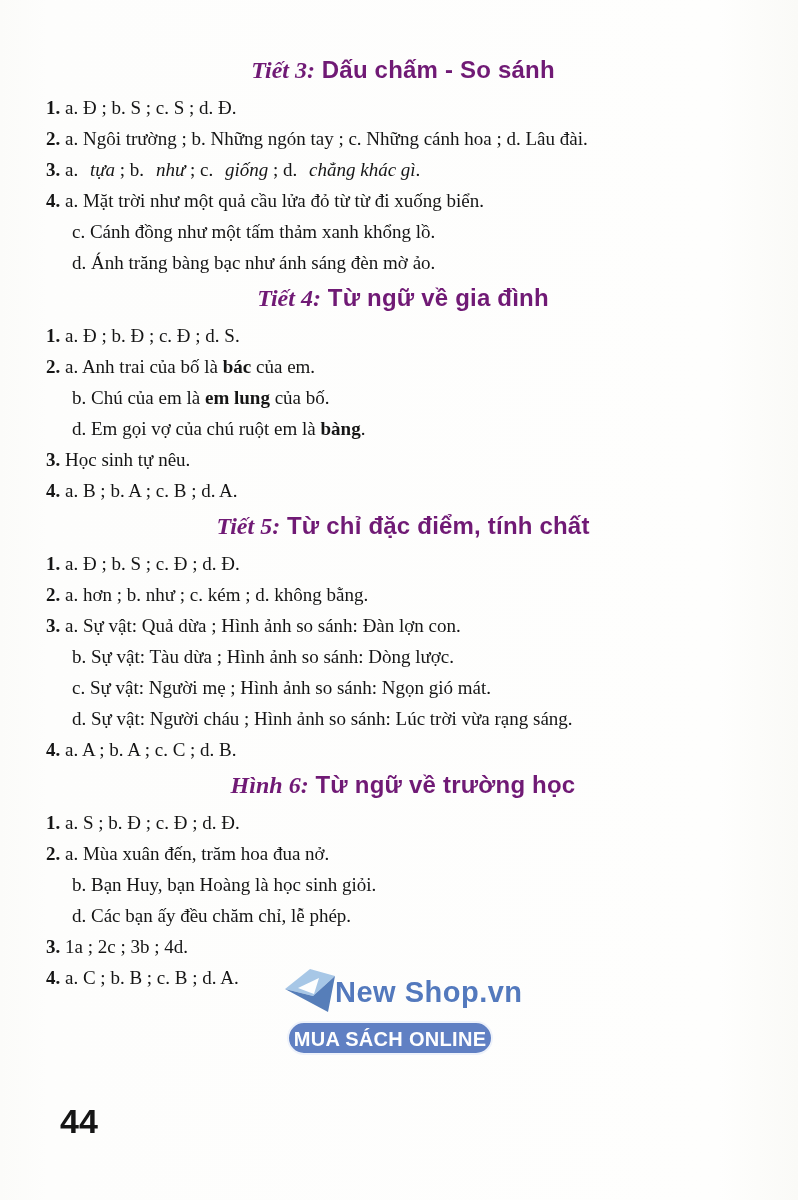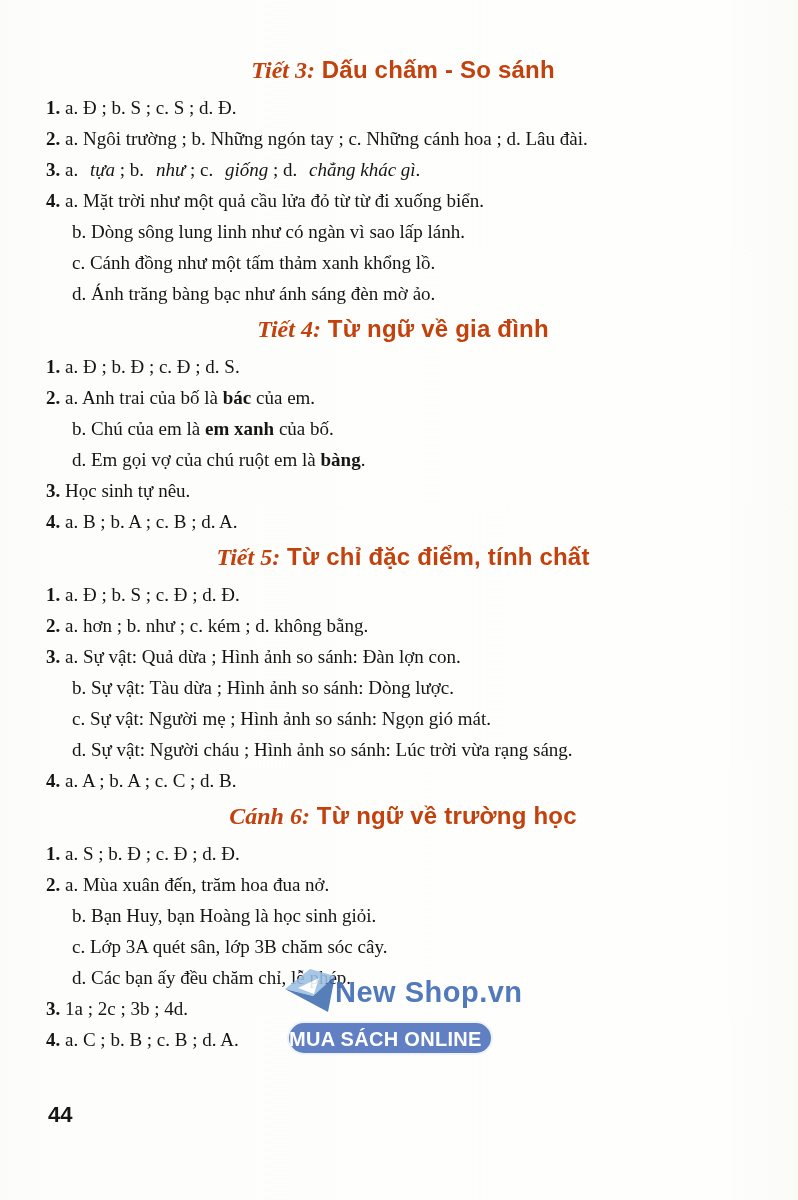--- a/index.html
+++ b/index.html
@@ -20,21 +20,21 @@
     box-sizing:border-box;
     width:798px;
     padding:54px 38px 0 46px;
   }
   h2.heading{
     margin:4px 0 6px 0;
     font-size:24px;
     line-height:31px;
     text-align:center;
     font-weight:normal;
-    color:#c2410c;
+    color:#701a75;
   }
   h2.heading .hprefix{
     font-family:"Liberation Serif","DejaVu Serif",serif;
     font-weight:bold;
     font-style:italic;
   }
   h2.heading .htitle{
     font-family:"Liberation Sans","DejaVu Sans",sans-serif;
     font-weight:bold;
     letter-spacing:.2px;
@@ -69,75 +69,73 @@
     position:absolute;left:4px;top:58px;
     width:206px;height:34px;
     background:#5b7cc2;
     border:2px solid #eef2fa;
     border-radius:17px;
     color:#ffffff;
     font-family:"Liberation Sans","DejaVu Sans",sans-serif;
     font-weight:bold;
     font-size:20px;
     line-height:32px;
-    text-align:left;
+    text-align:center;
     letter-spacing:.3px;
     box-sizing:border-box;
     opacity:.97;
   }
   
   .pageno{
-    position:absolute;left:48px;top:1102px;
+    position:absolute;left:60px;top:1102px;
     font-family:"Liberation Sans","DejaVu Sans",sans-serif;
     font-weight:bold;
-    font-size:22px;
+    font-size:34px;
     color:#161616;
   }
 </style>
 </head>
 <body>
 
 <div class="page-inner"></div>
 
 <main id="sections">
     <section class="answer-section">
       <h2 class="heading"><span class="hprefix">Tiết 3:</span><span class="htitle"> Dấu chấm - So sánh</span></h2>
       <p class="line"><b class="num">1.</b> a. Đ ; b. S ; c. S ; d. Đ.</p>
       <p class="line"><b class="num">2.</b> a. Ngôi trường ; b. Những ngón tay ; c. Những cánh hoa ; d. Lâu đài.</p>
       <p class="line"><b class="num">3.</b> a. <i>tựa</i> ; b. <i>như</i> ; c. <i>giống</i> ; d. <i>chẳng khác gì</i>.</p>
       <p class="line"><b class="num">4.</b> a. Mặt trời như một quả cầu lửa đỏ từ từ đi xuống biển.</p>
-      <p class="line sub">b. Dòng sông lung linh như có ngàn vì sao lấp lánh.</p>
       <p class="line sub">c. Cánh đồng như một tấm thảm xanh khổng lồ.</p>
       <p class="line sub">d. Ánh trăng bàng bạc như ánh sáng đèn mờ ảo.</p>
     </section>
     <section class="answer-section">
       <h2 class="heading"><span class="hprefix">Tiết 4:</span><span class="htitle"> Từ ngữ về gia đình</span></h2>
       <p class="line"><b class="num">1.</b> a. Đ ; b. Đ ; c. Đ ; d. S.</p>
       <p class="line"><b class="num">2.</b> a. Anh trai của bố là <b>bác</b> của em.</p>
-      <p class="line sub">b. Chú của em là <b>em xanh</b> của bố.</p>
+      <p class="line sub">b. Chú của em là <b>em lung</b> của bố.</p>
       <p class="line sub">d. Em gọi vợ của chú ruột em là <b>bàng</b>.</p>
       <p class="line"><b class="num">3.</b> Học sinh tự nêu.</p>
       <p class="line"><b class="num">4.</b> a. B ; b. A ; c. B ; d. A.</p>
     </section>
     <section class="answer-section">
       <h2 class="heading"><span class="hprefix">Tiết 5:</span><span class="htitle"> Từ chỉ đặc điểm, tính chất</span></h2>
       <p class="line"><b class="num">1.</b> a. Đ ; b. S ; c. Đ ; d. Đ.</p>
       <p class="line"><b class="num">2.</b> a. hơn ; b. như ; c. kém ; d. không bằng.</p>
       <p class="line"><b class="num">3.</b> a. Sự vật: Quả dừa ; Hình ảnh so sánh: Đàn lợn con.</p>
       <p class="line sub">b. Sự vật: Tàu dừa ; Hình ảnh so sánh: Dòng lược.</p>
       <p class="line sub">c. Sự vật: Người mẹ ; Hình ảnh so sánh: Ngọn gió mát.</p>
       <p class="line sub">d. Sự vật: Người cháu ; Hình ảnh so sánh: Lúc trời vừa rạng sáng.</p>
       <p class="line"><b class="num">4.</b> a. A ; b. A ; c. C ; d. B.</p>
     </section>
     <section class="answer-section">
-      <h2 class="heading"><span class="hprefix">Cánh 6:</span><span class="htitle"> Từ ngữ về trường học</span></h2>
+      <h2 class="heading"><span class="hprefix">Hình 6:</span><span class="htitle"> Từ ngữ về trường học</span></h2>
       <p class="line"><b class="num">1.</b> a. S ; b. Đ ; c. Đ ; d. Đ.</p>
       <p class="line"><b class="num">2.</b> a. Mùa xuân đến, trăm hoa đua nở.</p>
       <p class="line sub">b. Bạn Huy, bạn Hoàng là học sinh giỏi.</p>
-      <p class="line sub">c. Lớp 3A quét sân, lớp 3B chăm sóc cây.</p>
       <p class="line sub">d. Các bạn ấy đều chăm chỉ, lễ phép.</p>
       <p class="line"><b class="num">3.</b> 1a ; 2c ; 3b ; 4d.</p>
       <p class="line"><b class="num">4.</b> a. C ; b. B ; c. B ; d. A.</p>
     </section>
   </main>
 
 <div class="watermark">
   <svg class="wm-icon" width="54" height="50" viewBox="0 0 54 50" xmlns="http://www.w3.org/2000/svg">
     <polygon points="2,22 27,2 52,9 30,29" fill="#9cc0e4"></polygon>
     <polygon points="2,22 30,29 52,9 45,45" fill="#3f6db0"></polygon>

